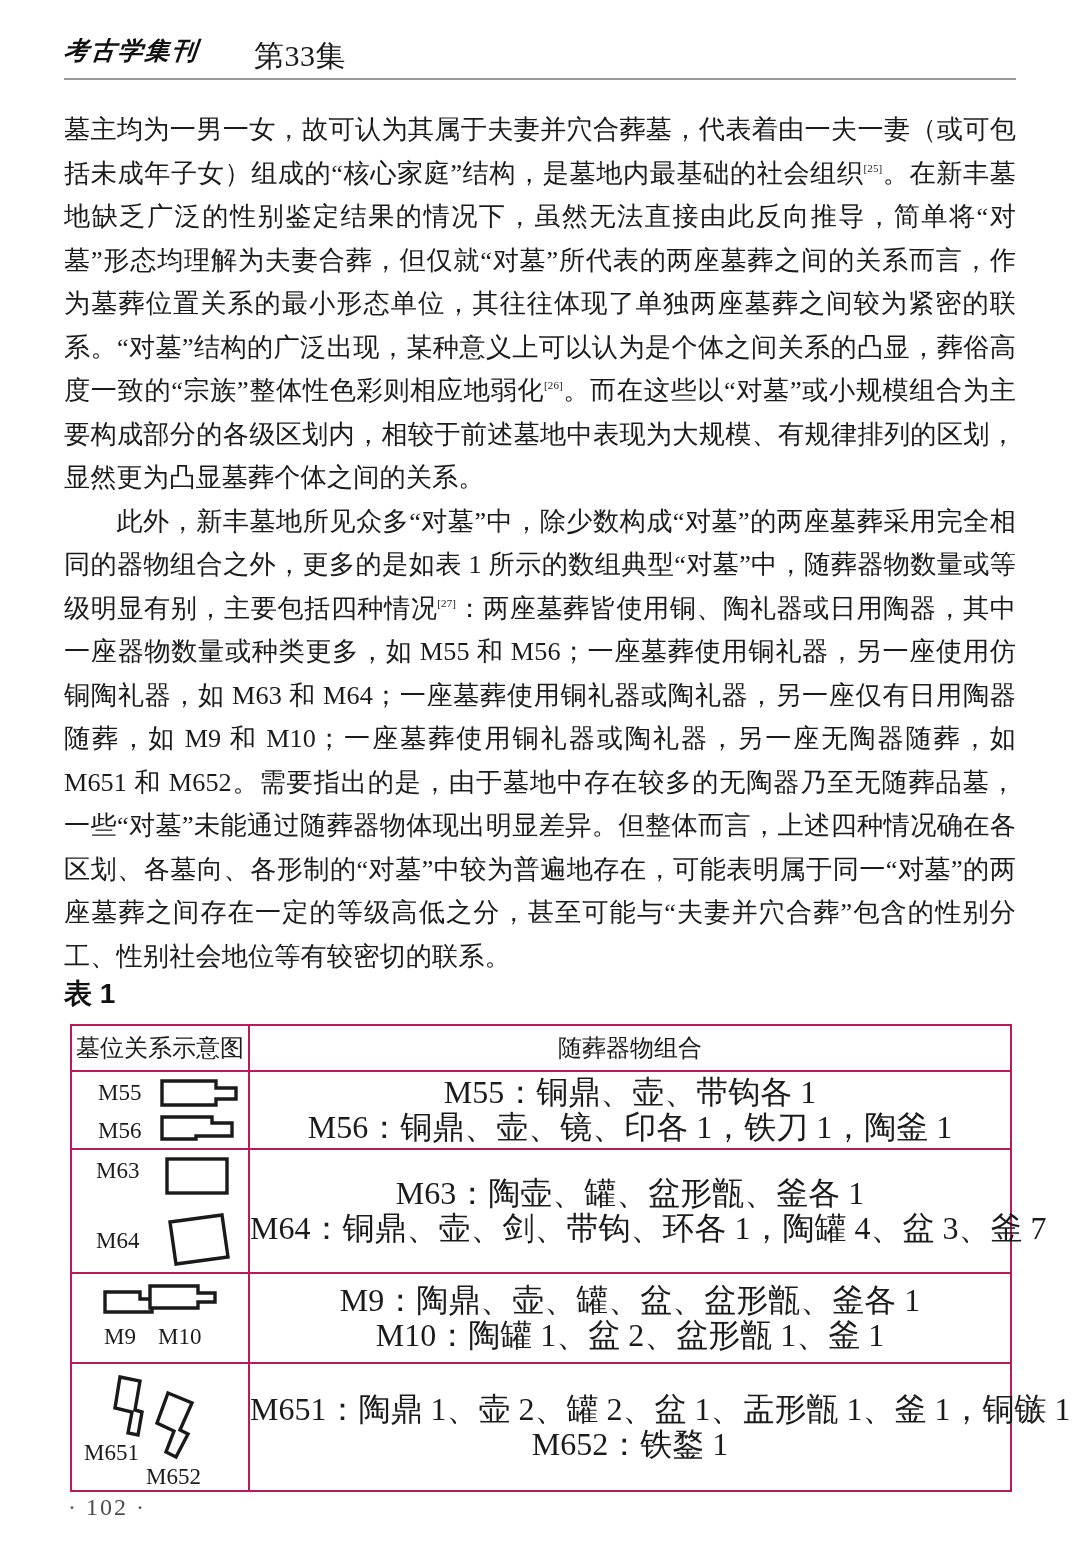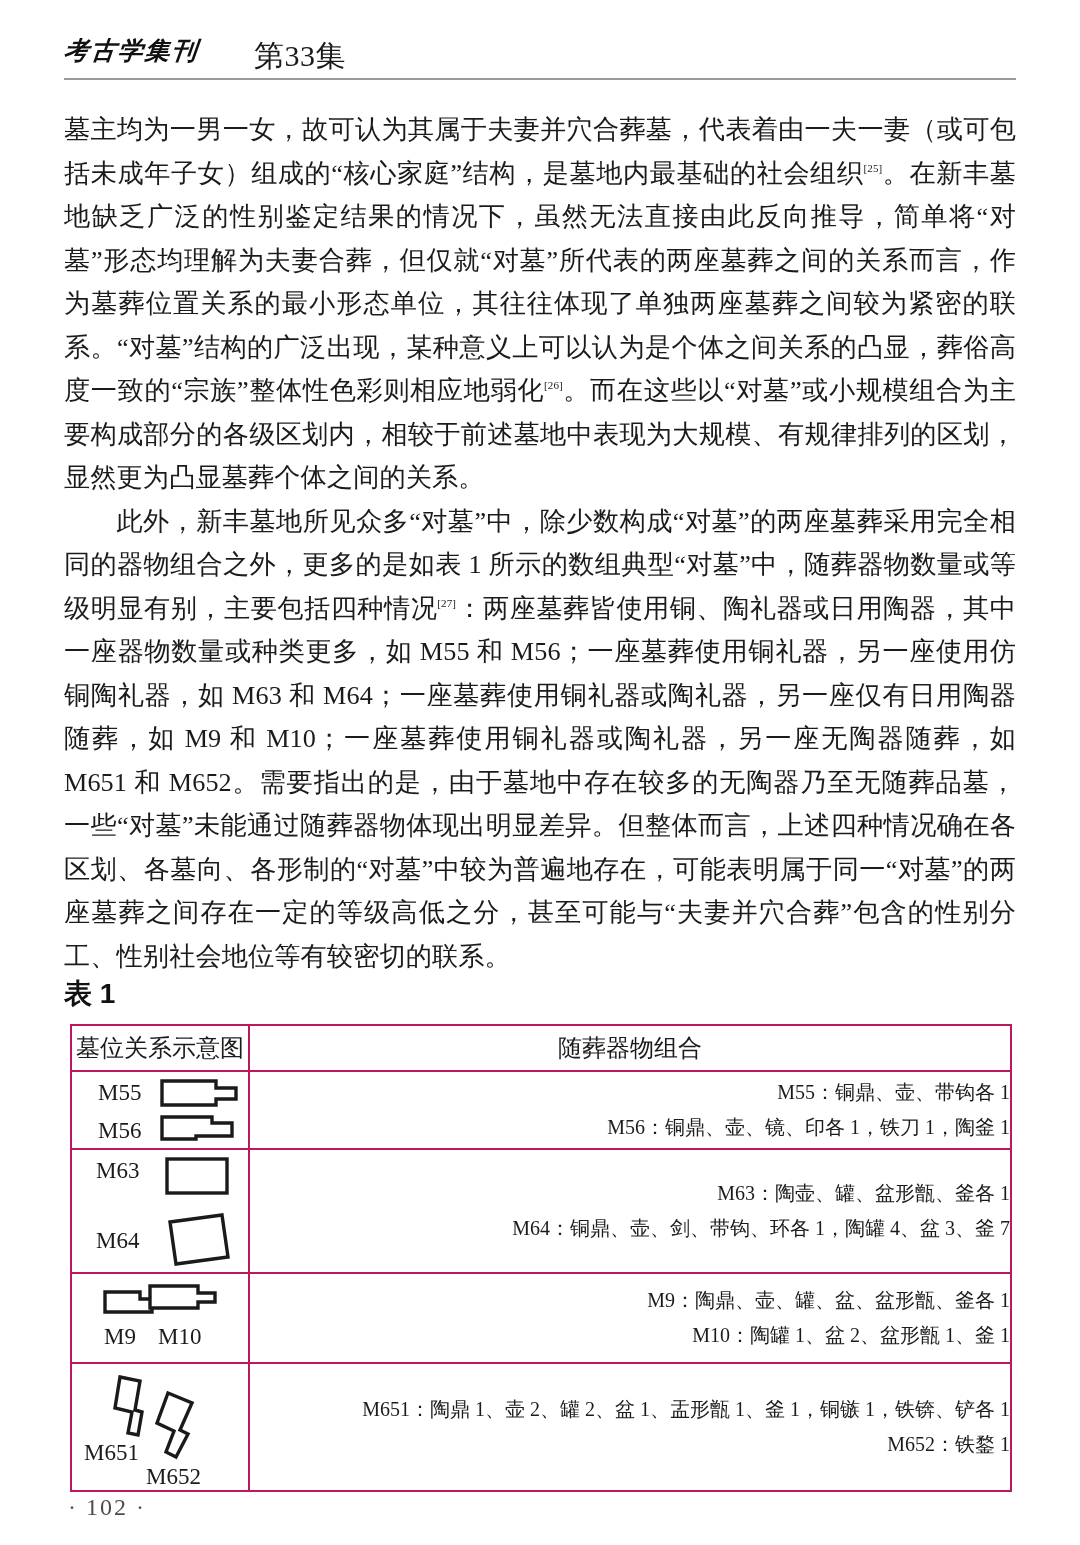--- a/index.html
+++ b/index.html
@@ -134,24 +134,24 @@
     font-size: 24px;
     color: #1b1b1b;
   }
 
   .diagram-cell {
     position: relative;
     text-align: center;
   }
   .items-cell {
     padding: 6px 0 6px 12px;
-    font-size: 20px;
+    font-size: 32px;
     line-height: 35px;
     color: #1b1b1b;
-    text-align: right;
+    text-align: center;
   }
   .items-cell .line { white-space: nowrap; }
 
   
   .plan {
     position: relative;
     width: 170px;
   }
   .plan svg { display: block; }
   .plan-label {

